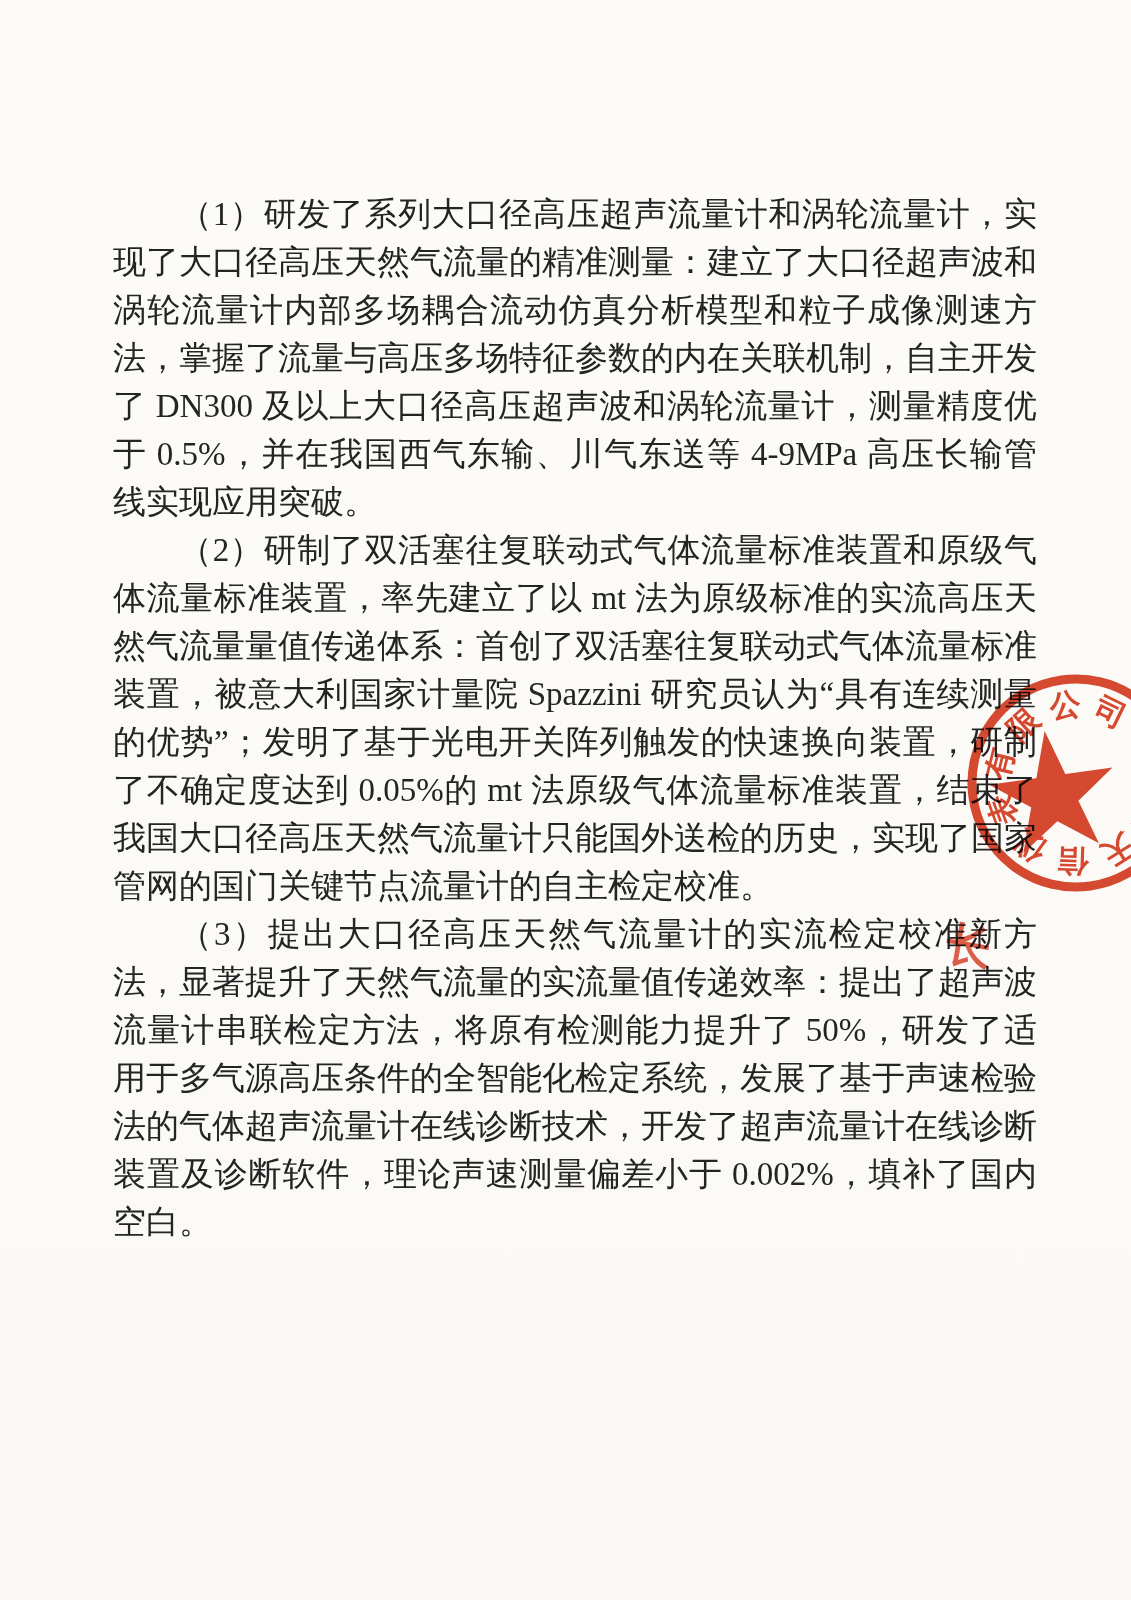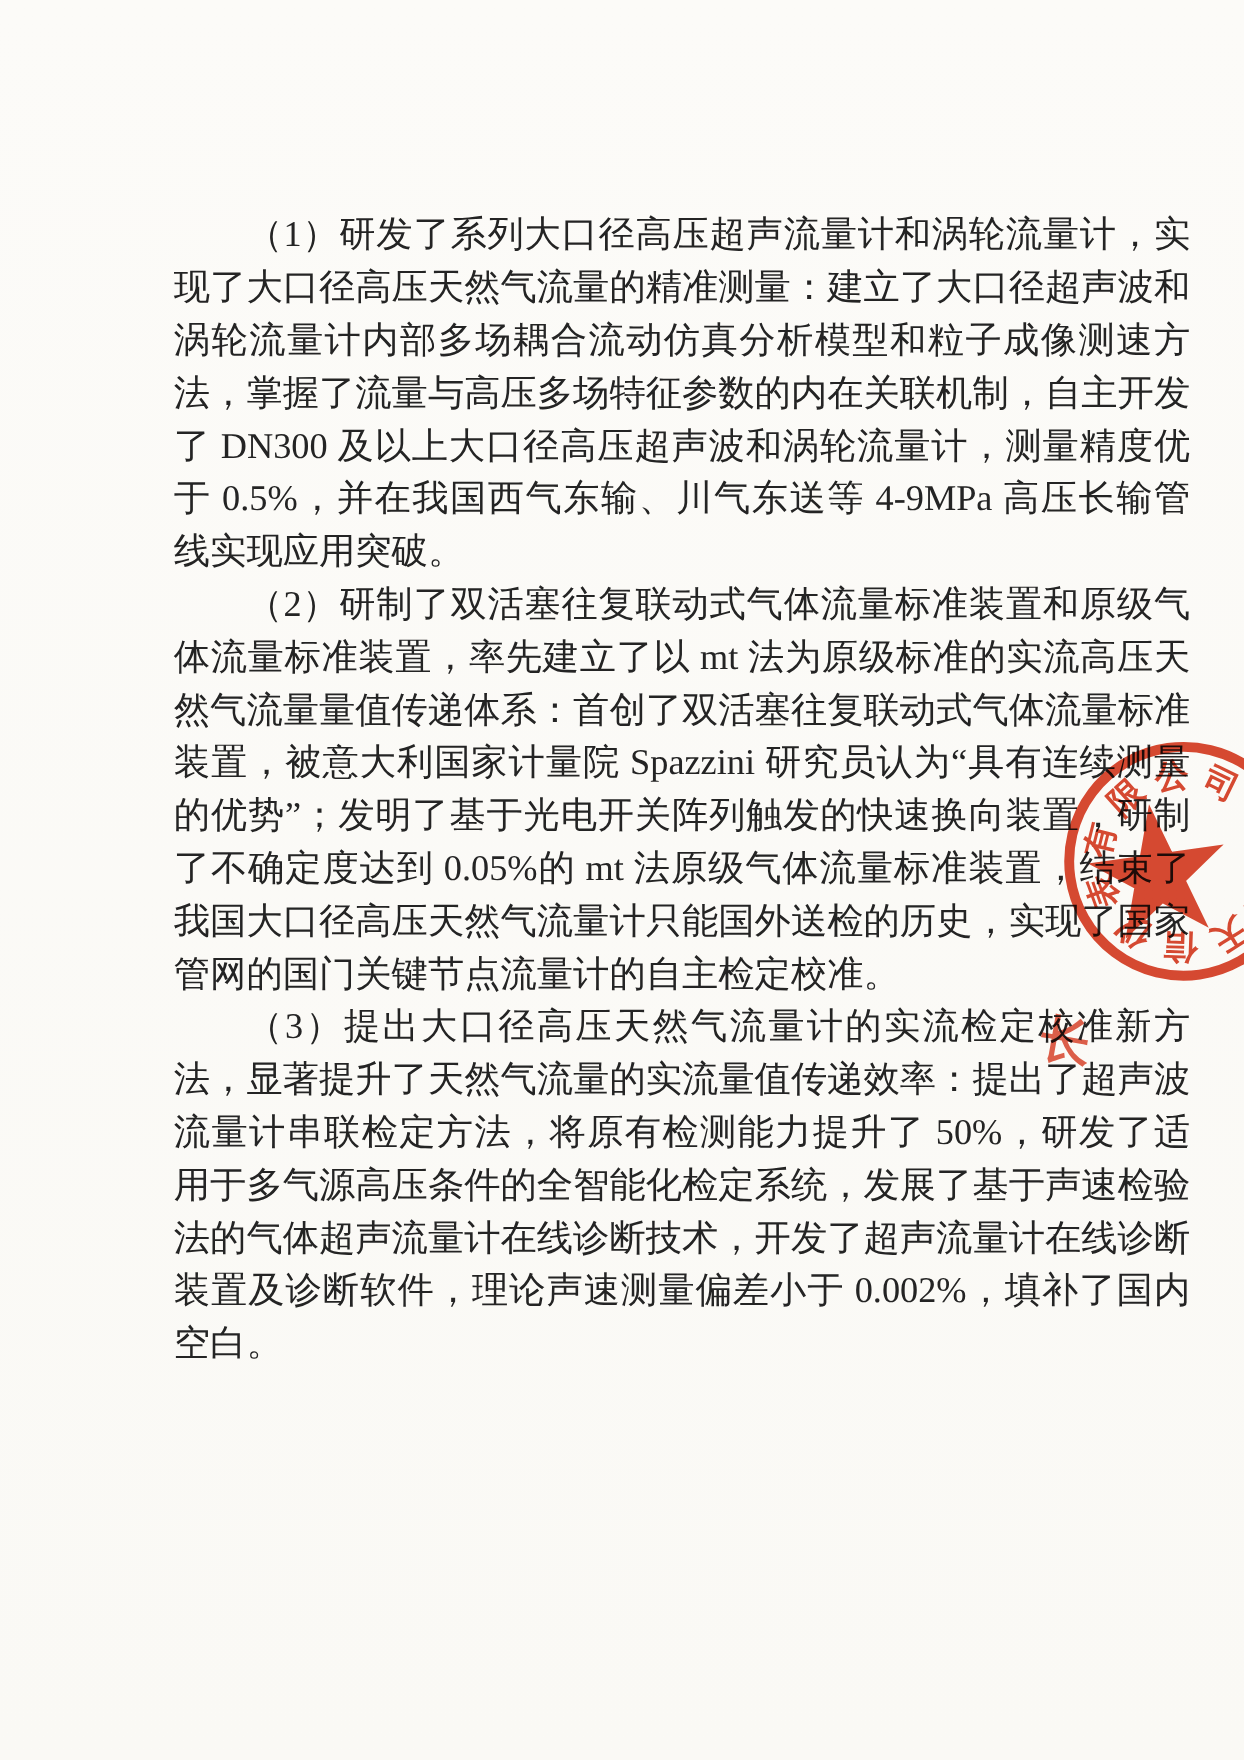--- a/index.html
+++ b/index.html
@@ -18,21 +18,20 @@
   }
   .doc-body {
     position: absolute;
     left: 113px;
     top: 190px;
     width: 924px;
     color: #242424;
     font-size: 33px;
     line-height: 48px;
     text-align: justify;
-    margin-left: 45px;
   }
   .doc-body p {
     margin: 0;
     text-indent: 66px;
   }
   .doc-body p.fill-last {
     text-align-last: justify;
   }
   
   .seal {

